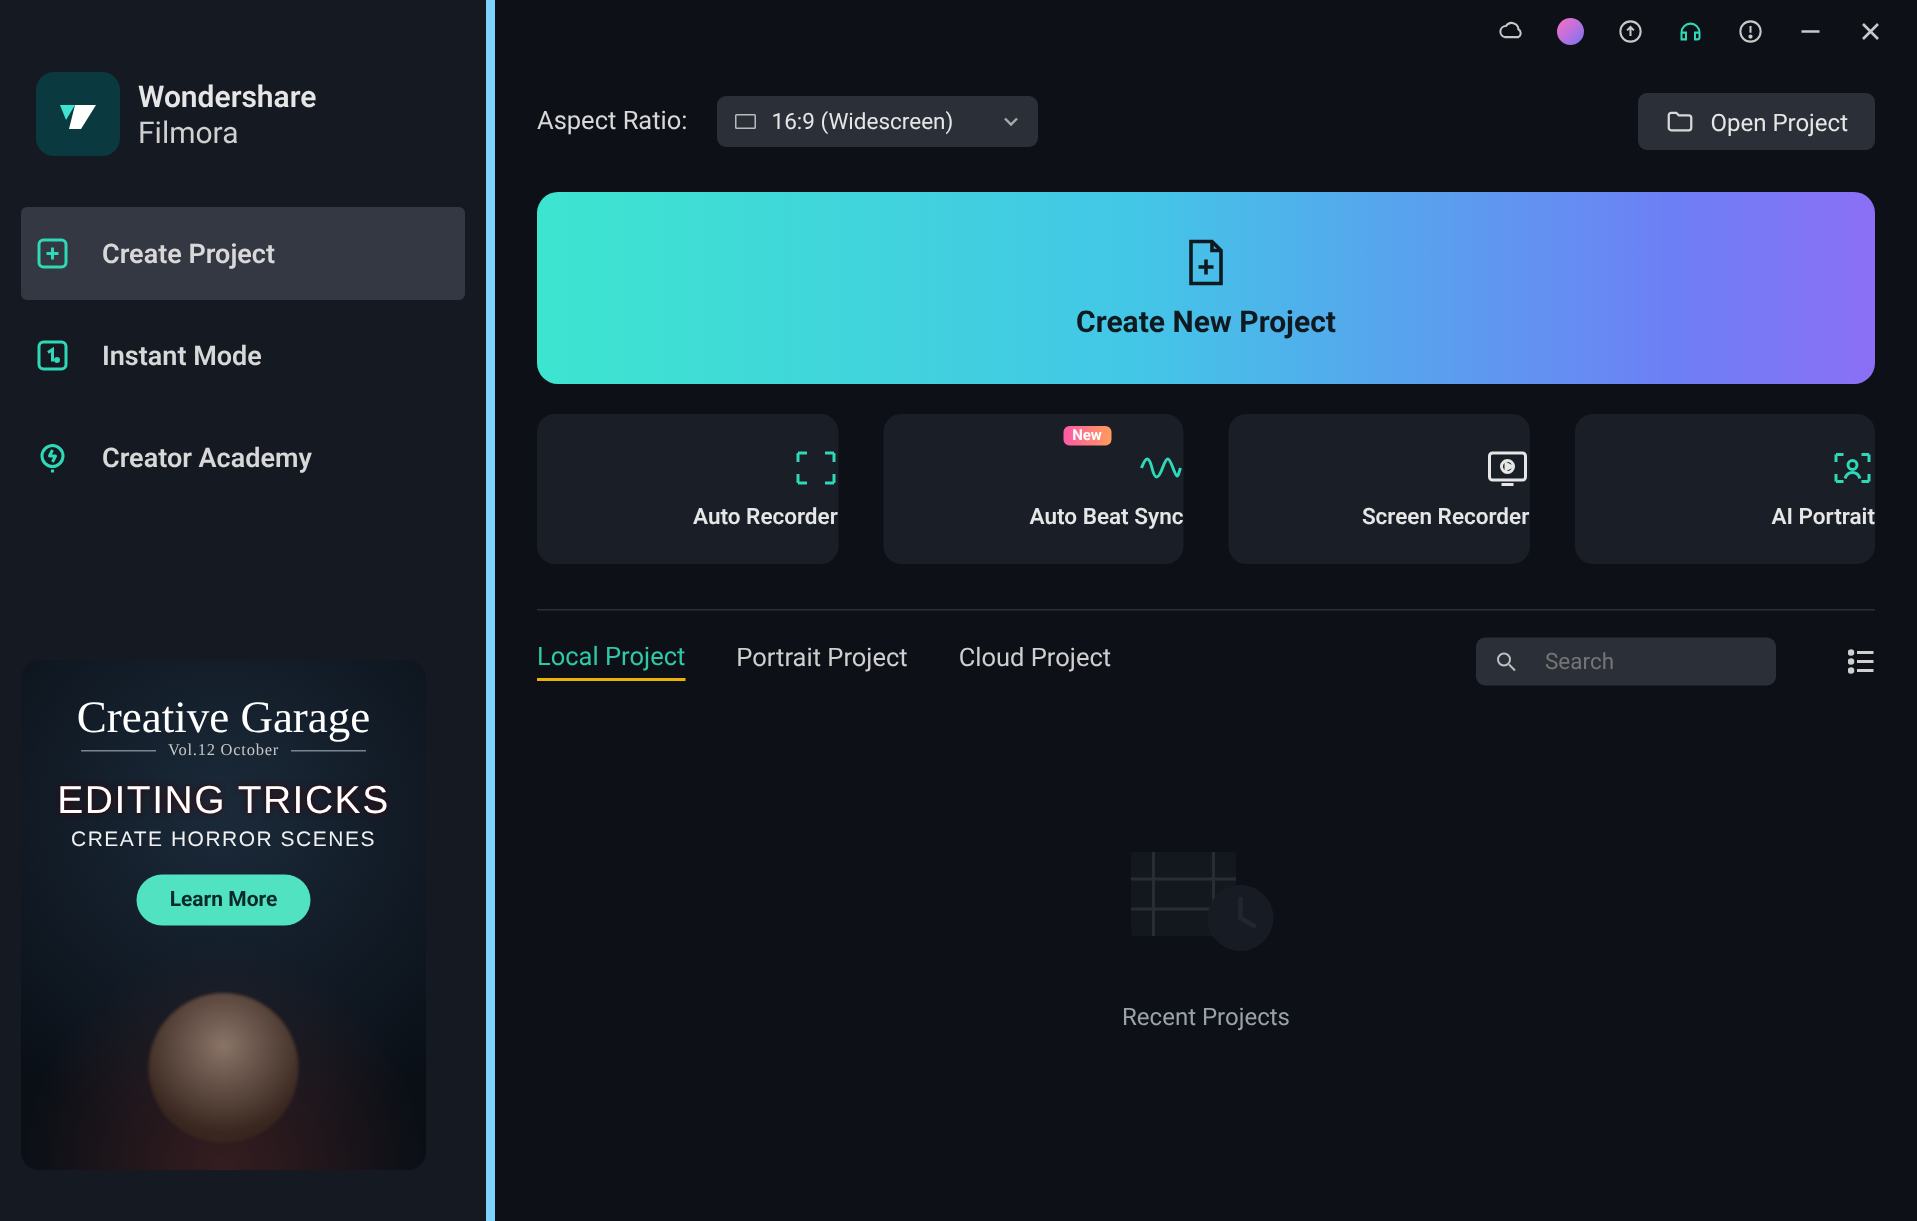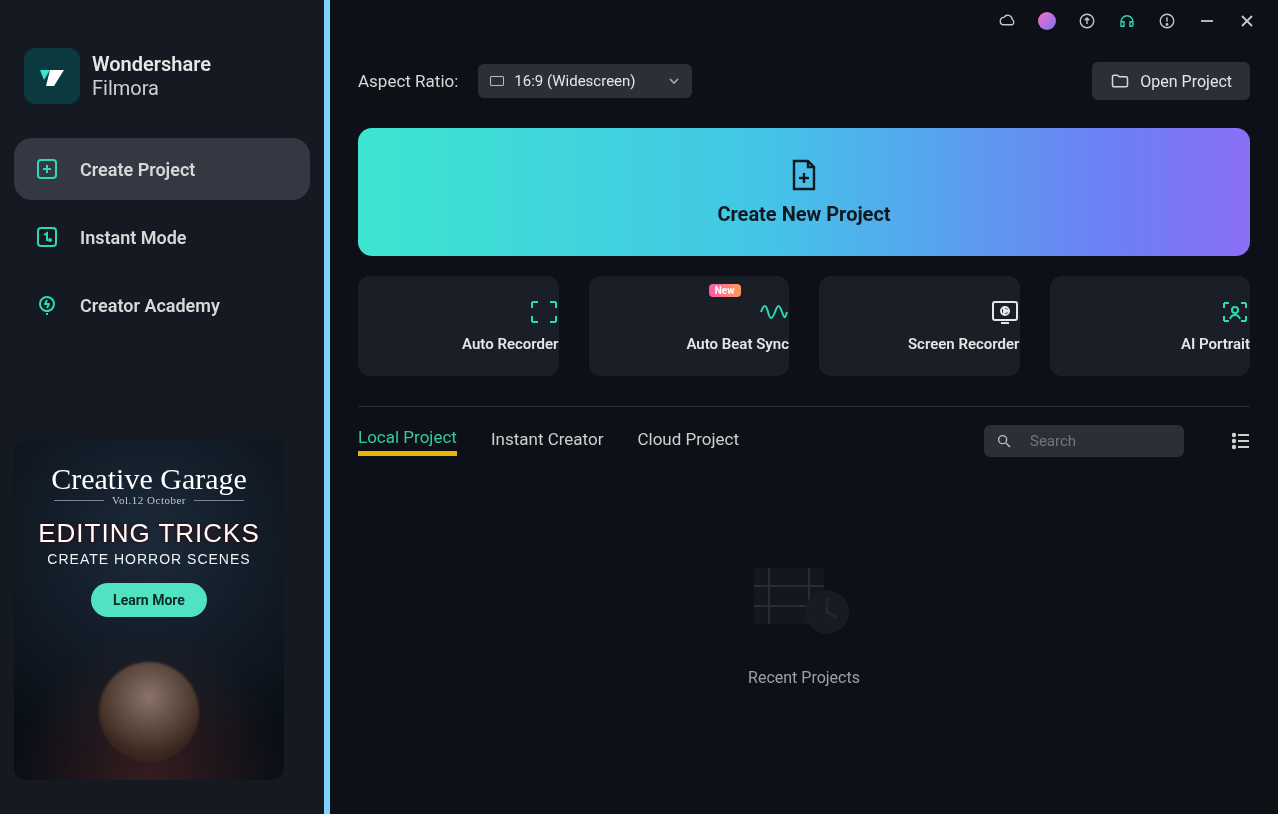--- a/index.html
+++ b/index.html
@@ -3,21 +3,21 @@
 <meta charset="utf-8">
 <style>
 * { margin:0; padding:0; box-sizing:border-box; font-family:-apple-system,BlinkMacSystemFont,"Segoe UI",Roboto,sans-serif; }
 body { width:1278px; height:814px; background:#0d1117; color:#e6e6e6; overflow:hidden; display:flex; }
 .sidebar { width:330px; height:100%; background:#151a22; border-right:6px solid #7dd3fc; padding:20px 14px; display:flex; flex-direction:column; }
 .logo-block { display:flex; align-items:center; gap:12px; padding:28px 10px 34px; }
 .logo-icon { width:56px; height:56px; border-radius:12px; background:#0a3a3f; display:flex; align-items:center; justify-content:center; }
 .brand { line-height:1.2; }
 .brand-top { font-size:20px; font-weight:600; }
 .brand-sub { font-size:20px; font-weight:400; color:#d0d0d0; }
-.nav-item { display:flex; align-items:center; gap:20px; padding:18px 20px; border-radius:18px; cursor:pointer; font-size:18px; font-weight:600; color:#d8d8d8; margin-bottom:6px; }
+.nav-item { display:flex; align-items:center; gap:20px; padding:18px 8px; border-radius:4px; cursor:pointer; font-size:18px; font-weight:600; color:#d8d8d8; margin-bottom:6px; }
 .nav-item.active { background:#333842; }
 .nav-icon { width:26px; height:26px; display:flex; align-items:center; justify-content:center; color:#2fd8b6; }
 .promo { margin-top:auto; margin-bottom:14px; margin-left:0; width:270px; height:340px; border-radius:12px; background:radial-gradient(circle at 50% 30%,#1b2a3a 0%,#0a0f16 80%); position:relative; overflow:hidden; display:flex; flex-direction:column; align-items:center; padding:22px 12px; }
 .promo .script { font-family:"Brush Script MT",cursive; font-size:30px; color:#fff; }
 .promo .issue { font-family:cursive; font-size:11px; color:#c7c7c7; letter-spacing:.5px; margin-top:-2px; position:relative; }
 .promo .issue:before,.promo .issue:after { content:""; position:absolute; top:50%; width:50px; height:1px; background:#7a8590; }
 .promo .issue:before { left:-58px; } .promo .issue:after { right:-58px; }
 .promo .title { font-family:Impact,"Arial Black",sans-serif; font-size:26px; letter-spacing:1px; color:#fff; margin-top:12px; text-shadow:0 0 4px #400; }
 .promo .subtitle { font-family:Impact,"Arial Black",sans-serif; font-size:14px; letter-spacing:1px; color:#f1f1f1; margin-top:2px; }
 .promo .learn { margin-top:16px; padding:9px 22px; border-radius:22px; background:#51e2c2; color:#0a2a2a; font-weight:700; font-size:14px; border:none; cursor:pointer; }
@@ -37,21 +37,21 @@
 .create-big { height:128px; border-radius:14px; background:linear-gradient(90deg,#3de5cf 0%,#43c6e7 45%,#6d7ff5 85%,#8b6ff5 100%); display:flex; flex-direction:column; align-items:center; justify-content:center; gap:12px; cursor:pointer; color:#0f1a20; font-size:20px; font-weight:700; }
 .create-big .plus-doc { width:30px; height:32px; }
 .feature-row { display:flex; gap:30px; margin-top:20px; }
 .feature { flex:1; background:#1a1f27; border-radius:12px; height:100px; display:flex; flex-direction:column; align-items:flex-end; justify-content:center; gap:10px; cursor:pointer; position:relative; }
 .feature .fi-icon { width:30px; height:26px; color:#2fd8b6; }
 .feature .fi-label { font-size:15px; font-weight:600; }
 .feature .badge { position:absolute; top:8px; left:50%; margin-left:20px; background:linear-gradient(90deg,#ff59a8,#ff9c5b); color:#fff; font-size:10px; font-weight:700; padding:1px 6px; border-radius:4px; }
 .divider { height:1px; background:#2a3038; margin:30px 0 18px; }
 .projects-row { display:flex; align-items:center; gap:34px; }
 .tab { font-size:17px; color:#cfcfcf; cursor:pointer; padding-bottom:4px; }
-.tab.active { color:#30c9a6; border-bottom:5px solid #eab308; }
+.tab.active { color:#30c9a6; border-bottom:2px solid #eab308; }
 .search-box { margin-left:auto; display:flex; align-items:center; gap:18px; background:#2b3038; border-radius:6px; padding:7px 12px; width:200px; }
 .search-box input { background:transparent; border:none; outline:none; color:#ddd; font-size:15px; width:100%; }
 .list-view-icon { width:18px; height:18px; color:#cfcfcf; cursor:pointer; margin-left:14px; }
 .recent-area { flex:1; display:flex; flex-direction:column; align-items:center; justify-content:center; gap:28px; padding-bottom:24px; }
 .recent-illus { opacity:.22; }
 .recent-label { color:#9aa1a9; font-size:16px; }
 svg { display:block; }
 </style>
 </head>
 <body>
@@ -225,21 +225,21 @@
             </svg>
           </span>
         <span class="fi-label">AI Portrait</span>
       </div>
     </div>
 
     <div class="divider"></div>
 
     <div class="projects-row">
       <span class="tab active">Local Project</span>
-      <span class="tab">Instant Creator</span>
+      <span class="tab">Portrait Project</span>
       <span class="tab">Cloud Project</span>
       <div class="search-box">
         <span>
             <svg width="16" height="16" viewBox="0 0 24 24" fill="none" stroke="#c0c0c0" stroke-width="2">
               <circle cx="10" cy="10" r="6"></circle>
               <line x1="15" y1="15" x2="21" y2="21"></line>
             </svg>
           </span>
         <input placeholder="Search" style="">
       </div>

